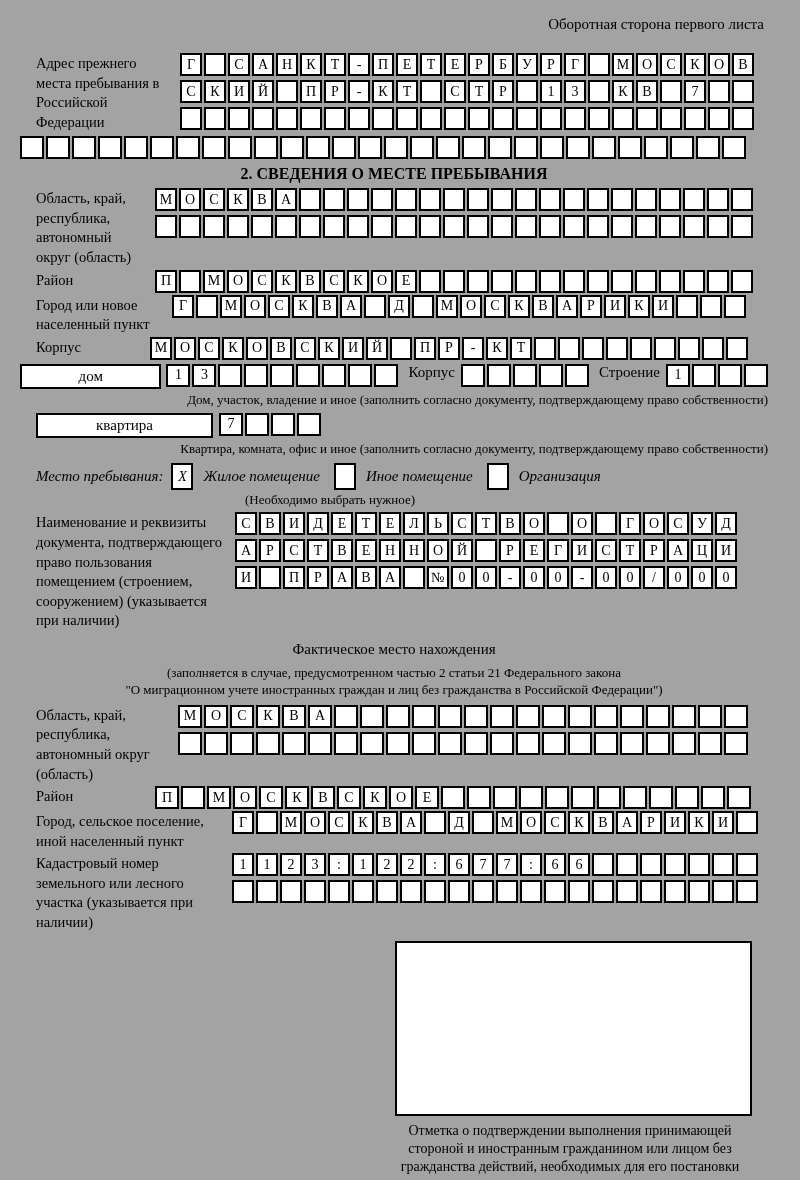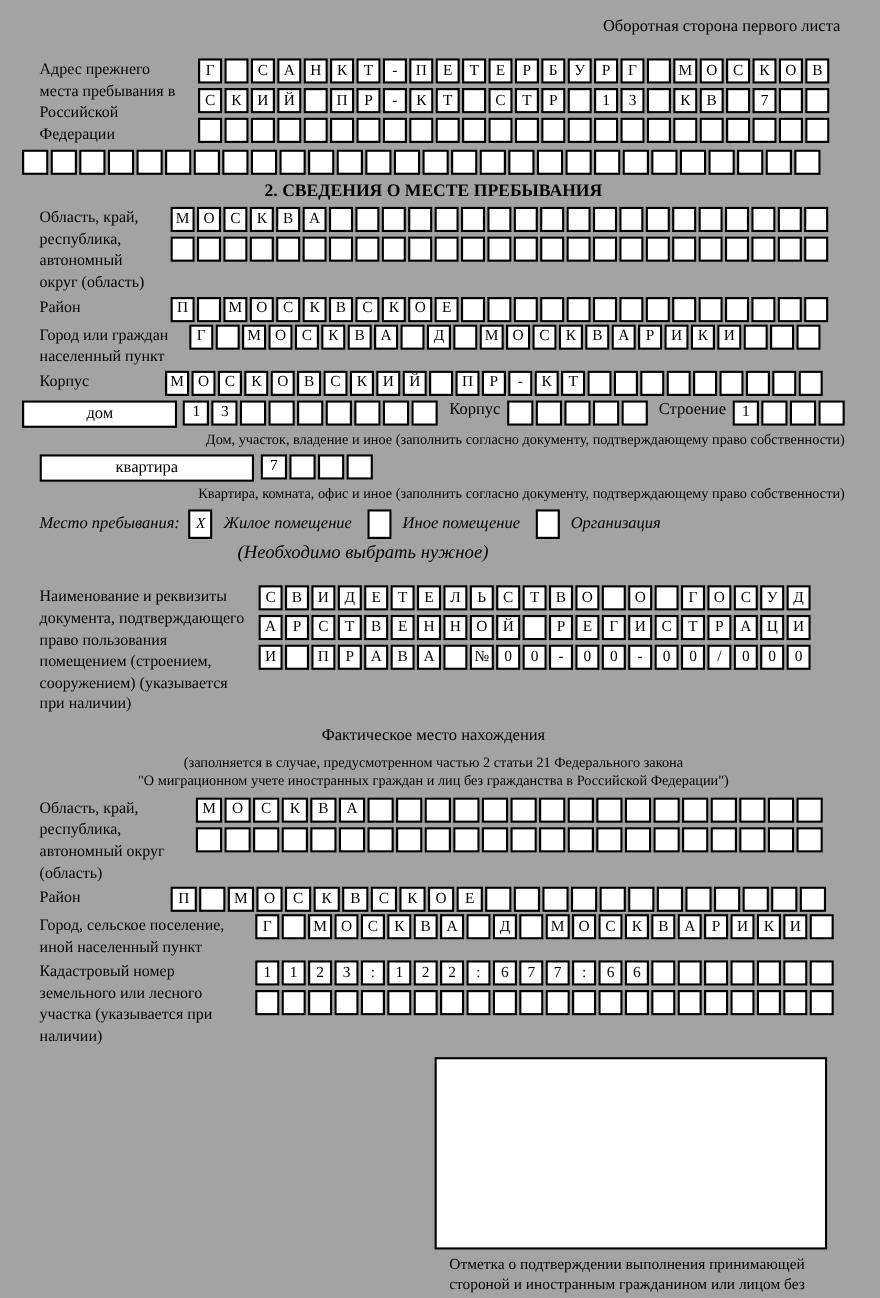--- a/index.html
+++ b/index.html
@@ -35,28 +35,28 @@
   .sec-title{font-size:16px;font-weight:bold;text-align:center;margin:6px 0 5px 0;}
   .sub-title{font-size:15px;font-weight:normal;text-align:center;margin:10px 0 6px 0;}
   .note-line{font-size:13px;text-align:center;line-height:1.35;}
 
   .inline-row{display:flex;align-items:flex-start;margin:4px 0 2px 0;}
   .wbox{
     box-sizing:border-box;border:2px solid #000;height:25px;
     display:flex;align-items:center;justify-content:center;font-size:15px;background:#fff;
   }
   .wbox.dom{width:175px;margin-right:5px;}
-  .wbox.kv{width:195px;margin-left:16px;margin-right:6px;}
+  .wbox.kv{width:177px;margin-left:16px;margin-right:6px;}
   .inline-label{font-size:15px;margin:0 6px 0 10px;white-space:nowrap;}
 
   .stay-row{display:flex;align-items:center;margin:6px 0 2px 0;font-size:15px;font-style:italic;}
   .stay-row .flabel-inline{margin-left:16px;margin-right:8px;}
   .cb{flex:0 0 22px;width:22px;height:27px;}
   .stay-opt-label{margin:0 14px 0 10px;}
-  .stay-note{width:620px;text-align:center;font-size:17px;margin:2px 0 20px 0;font-style:italic;}
+  .stay-note{width:620px;text-align:center;font-size:13px;margin:2px 0 4px 0;}
 
   .doc-block{margin-top:4px;margin-bottom:6px;}
 
   .stamp-box{
     box-sizing:border-box;border:2px solid #000;background:#fff;
     width:357px;height:175px;margin:8px 0 6px 375px;
   }
   .stamp-note{width:460px;margin-left:320px;}
   .stamp-note .note-line{font-size:14px;line-height:1.3;}
 </style>
@@ -270,21 +270,21 @@
         <span class="cell"></span>
         <span class="cell"></span>
         <span class="cell"></span>
         <span class="cell"></span>
         <span class="cell"></span>
         <span class="cell"></span>
       </div>
   </div>
 
   <div class="frow">
-    <div class="flabel lw152">Город или граждан населенный пункт</div>
+    <div class="flabel lw152">Город или новое населенный пункт</div>
     <div class="cells">
         <span class="cell">Г</span>
         <span class="cell"></span>
         <span class="cell">М</span>
         <span class="cell">О</span>
         <span class="cell">С</span>
         <span class="cell">К</span>
         <span class="cell">В</span>
         <span class="cell">А</span>
         <span class="cell"></span>

